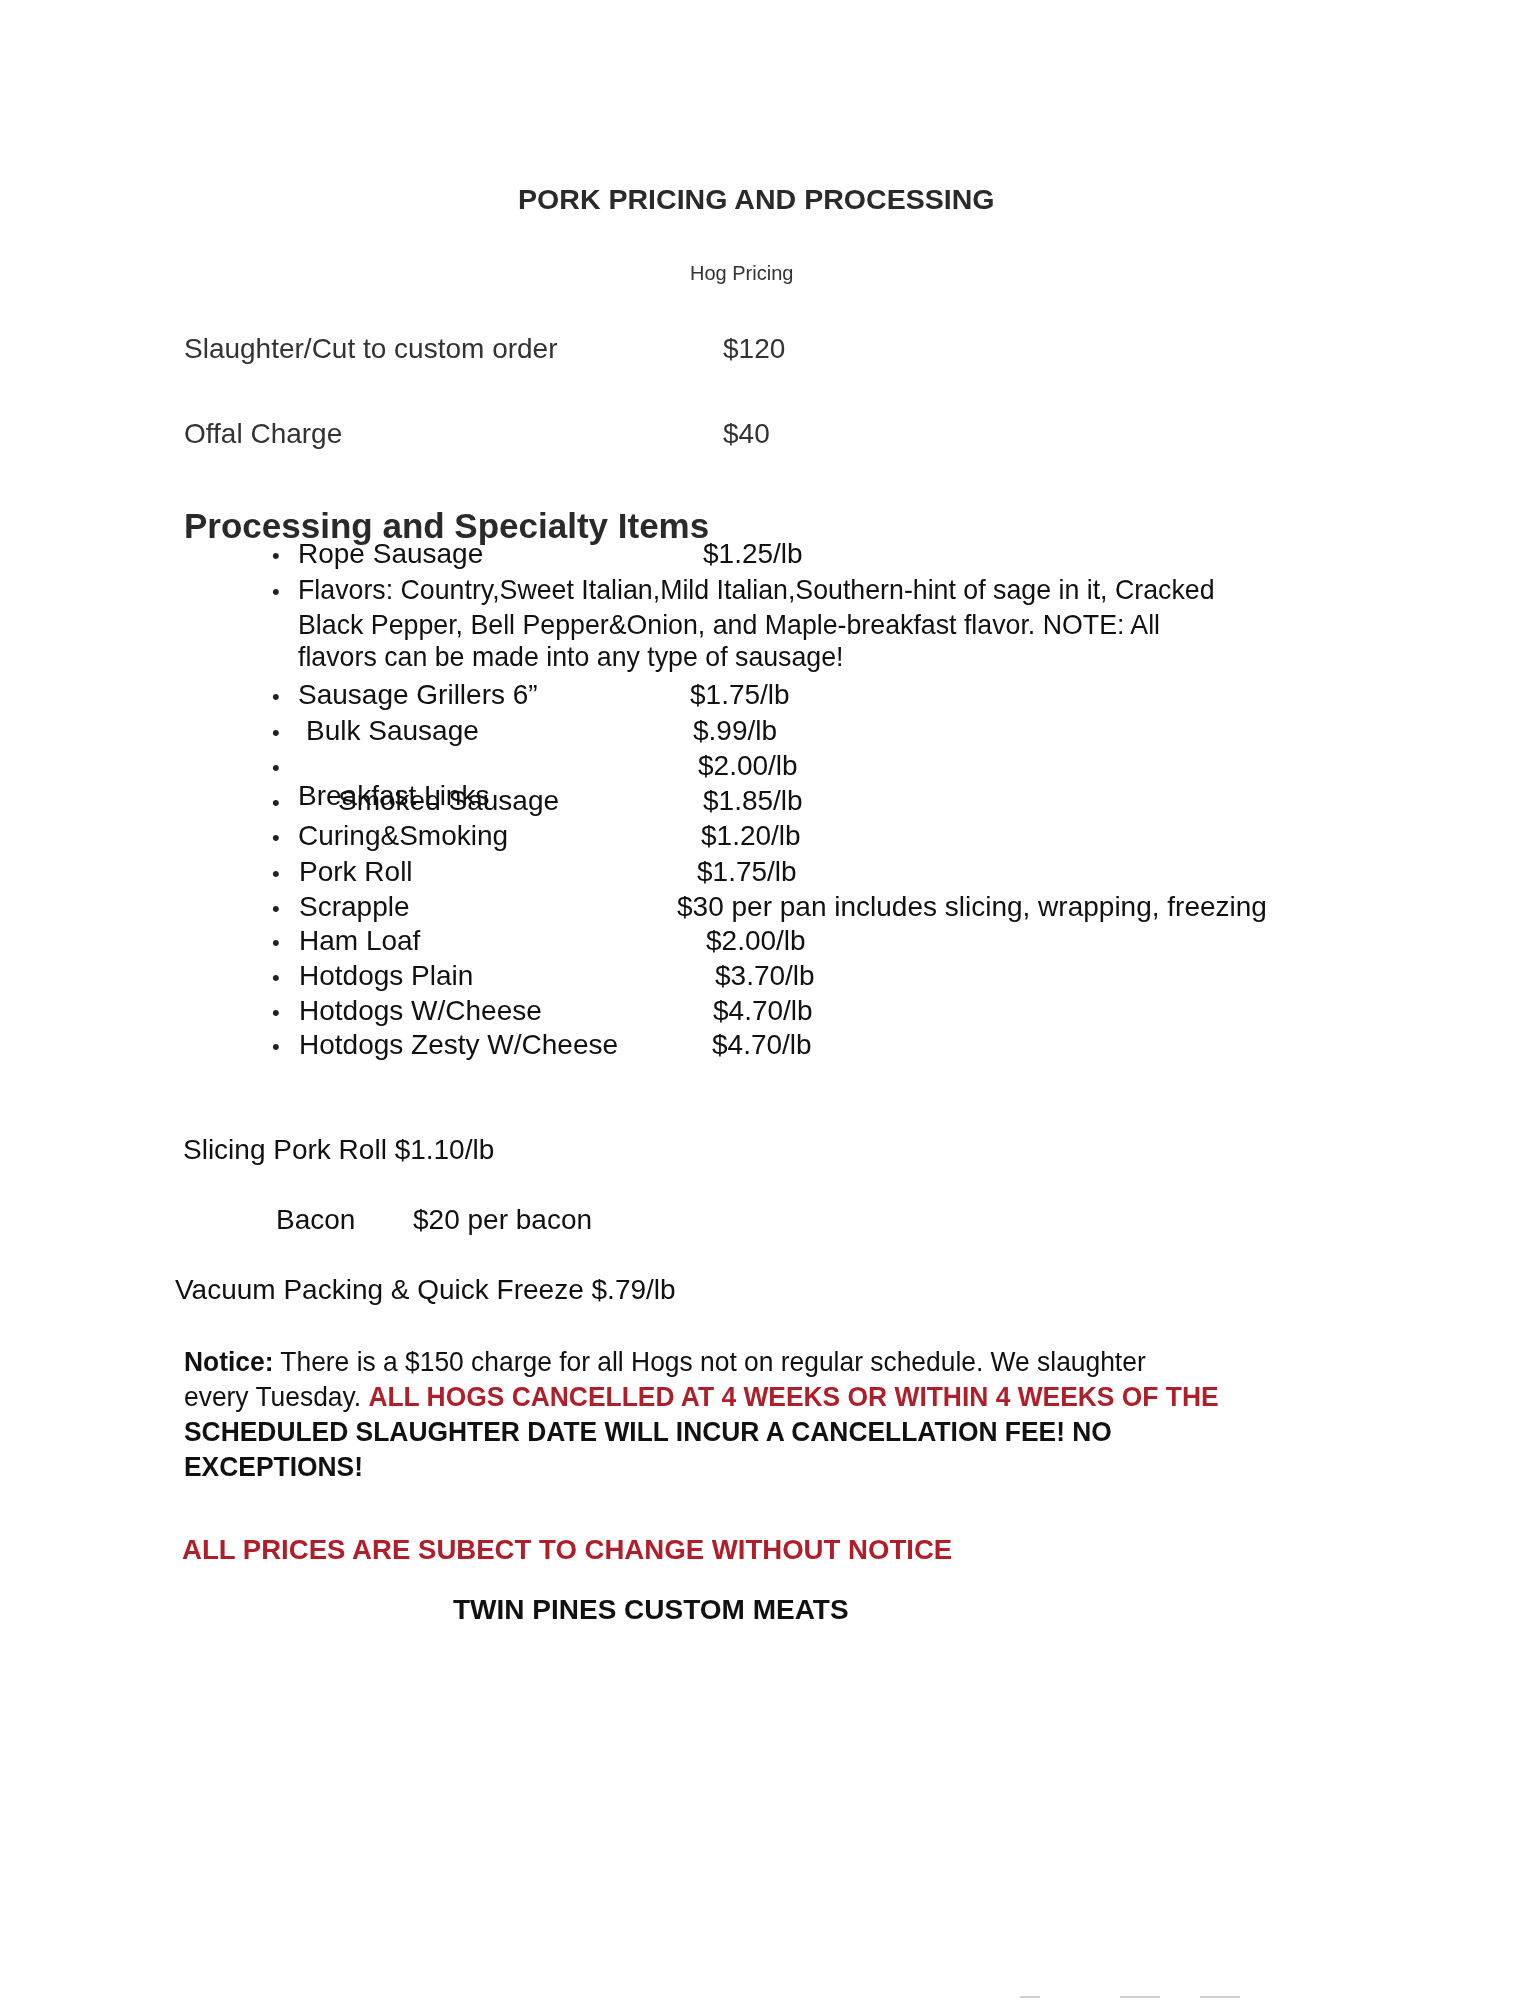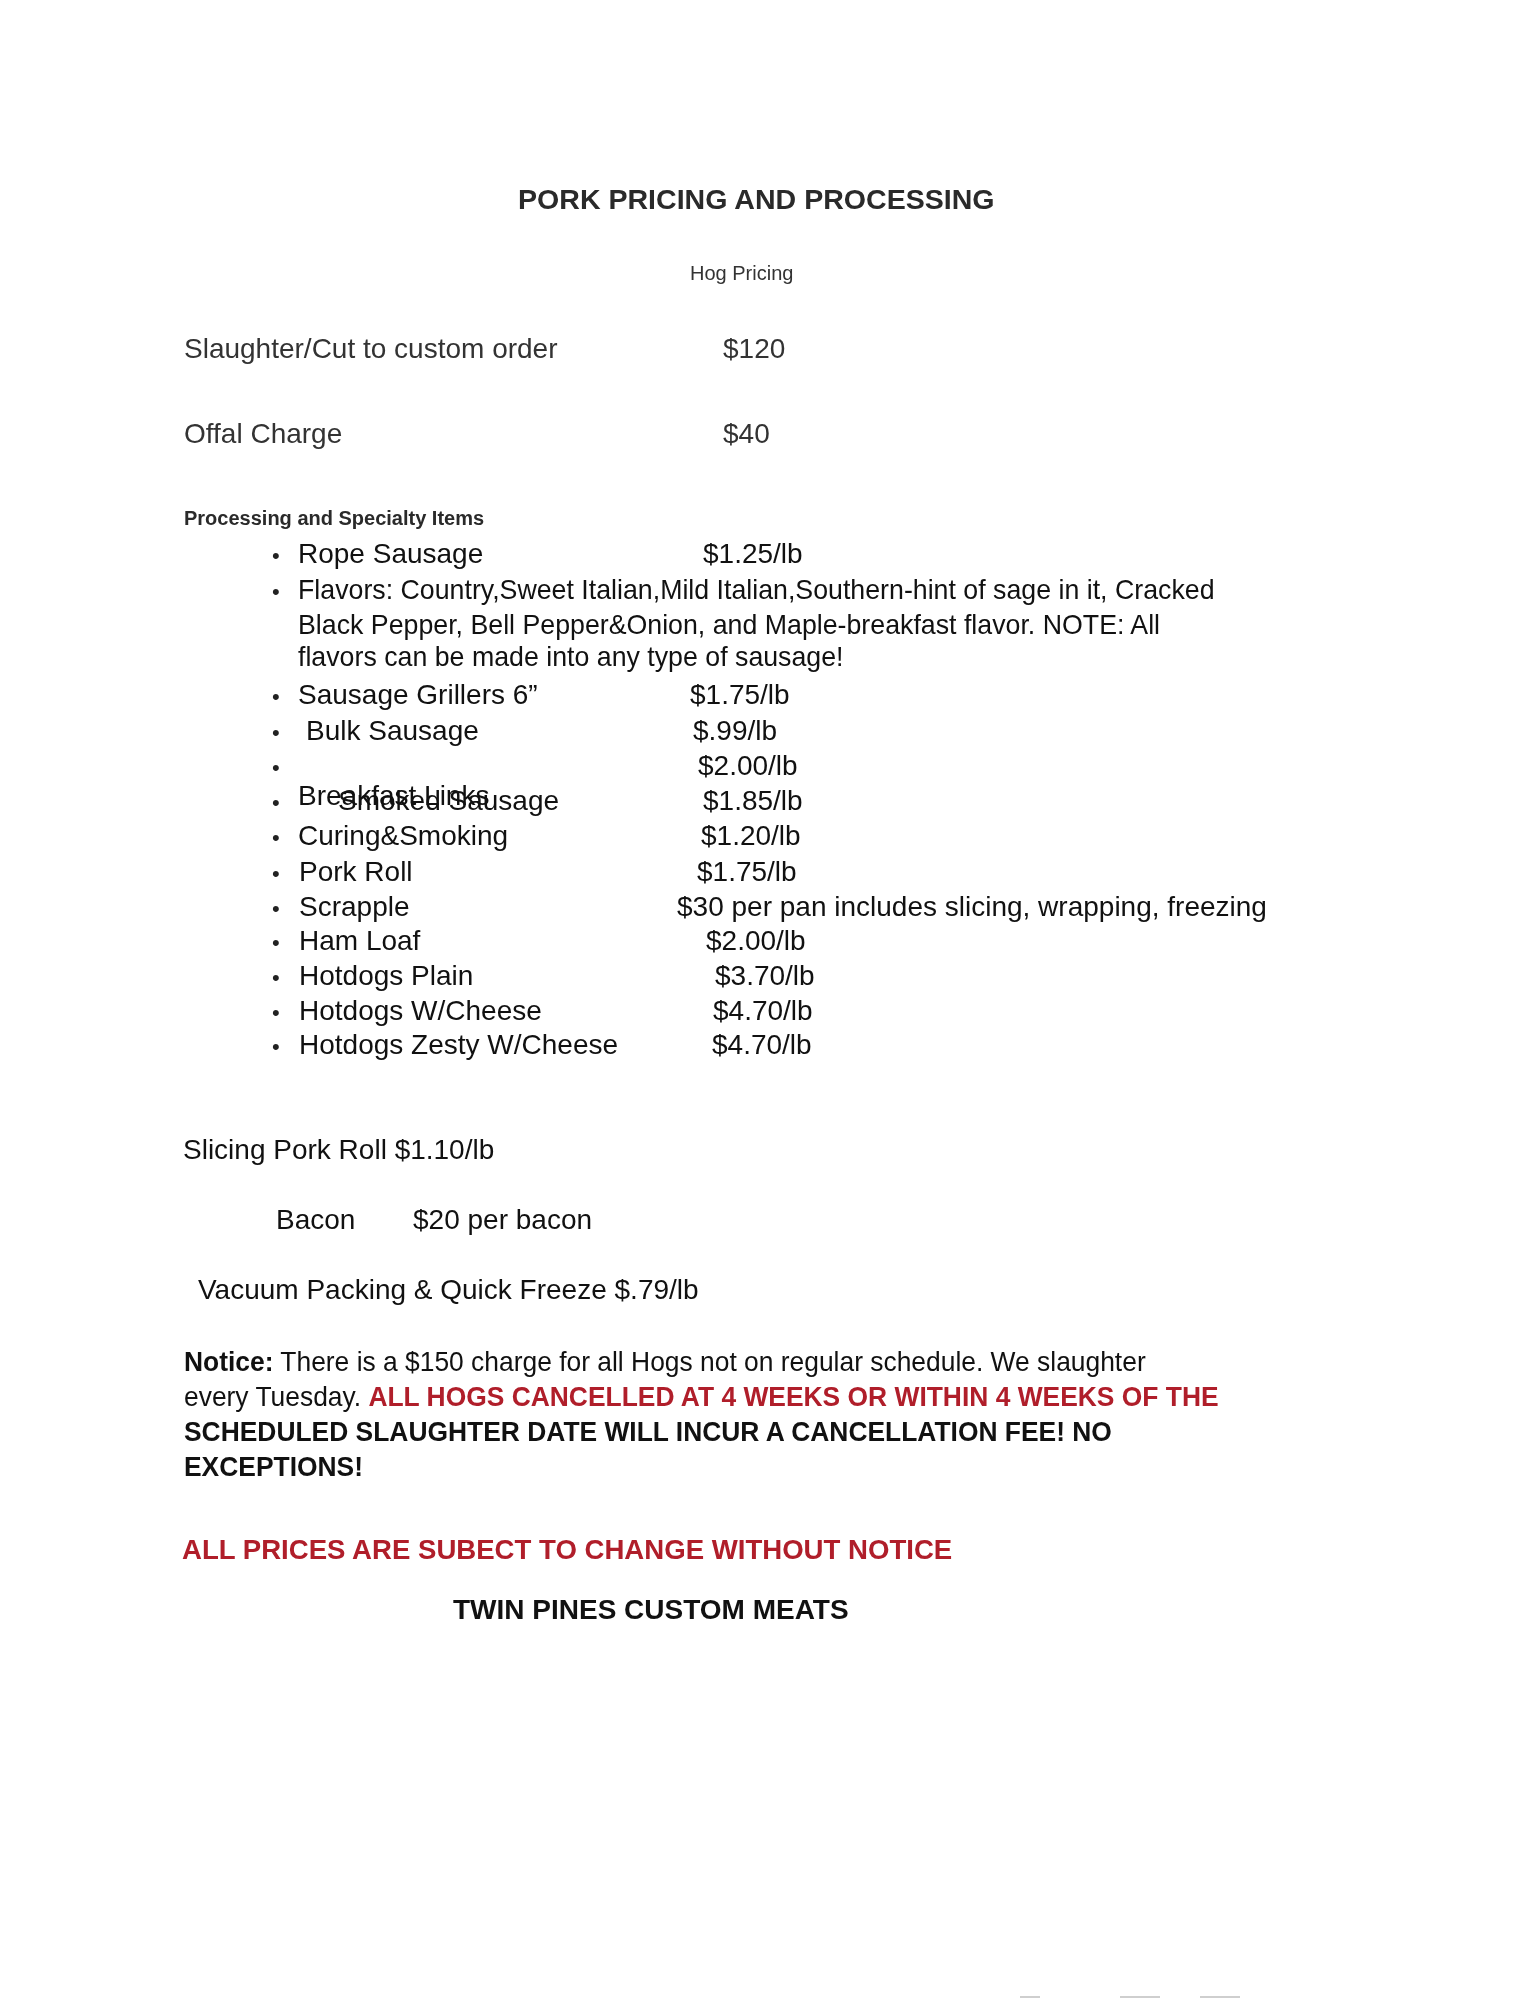--- a/index.html
+++ b/index.html
@@ -2,21 +2,21 @@
 <html><head>
 <meta charset="utf-8">
 <style>
   html, body { margin:0; padding:0; background:#ffffff; }
   body { width:1530px; height:2000px; position:relative; overflow:hidden;
          font-family:"Liberation Sans", sans-serif; color:#1a1a1a; }
   .t { position:absolute; white-space:nowrap; line-height:1; }
   .title { font-weight:bold; font-size:28px; color:#2a2a2a; transform:scaleX(1.02); transform-origin:left; }
   .sub { font-size:20px; color:#333; }
   .row { font-size:28px; color:#333; }
-  .h2 { font-weight:bold; font-size:20px; color:#2a2a2a; }
+  .h2 { font-weight:bold; font-size:35px; color:#2a2a2a; }
   .li { font-size:28px; color:#111; }
   .bullet { position:absolute; font-size:22px; color:#222; }
   .red { color:#b01e2a; font-weight:bold; }
   .b { font-weight:bold; }
   .notice { font-size:27.5px; color:#111; }
   .footer { font-weight:bold; font-size:28px; color:#111; }
   .scan-artifact { position:absolute; height:2px; background:#cfcfcf; }
 </style>
 </head>
 <body>
@@ -83,21 +83,21 @@
   <div class="t li" style="left:713px; top:997px;">$4.70/lb</div>
 
   <div class="bullet" style="left:272px; top:1034px;">•</div>
   <div class="t li" style="left:299px; top:1031px;">Hotdogs Zesty W/Cheese</div>
   <div class="t li" style="left:712px; top:1031px;">$4.70/lb</div>
 </div>
 
 <div class="t li" style="left:183px; top:1136px;">Slicing Pork Roll $1.10/lb</div>
 <div class="t li" style="left:276px; top:1206px;">Bacon</div>
 <div class="t li" style="left:413px; top:1206px;">$20 per bacon</div>
-<div class="t li" style="left:198px; top:1276px;">Vacuum Packing &amp; Quick Freeze $.79/lb</div>
+<div class="t li" style="left:175px; top:1276px;">Vacuum Packing &amp; Quick Freeze $.79/lb</div>
 
 <div>
   <div class="t notice" style="left:184px; top:1348px; transform:scaleX(0.96); transform-origin:left;"><span class="b">Notice:</span><span> There is a $150 charge for all Hogs not on regular schedule. We slaughter</span></div>
   <div class="t notice" style="left:184px; top:1383px; transform:scaleX(0.96); transform-origin:left;"><span>every Tuesday. </span><span class="red">ALL HOGS CANCELLED AT 4 WEEKS OR WITHIN 4 WEEKS OF THE</span></div>
   <div class="t notice red" style="left:184px; top:1418px; transform:scaleX(0.96); transform-origin:left;">SCHEDULED SLAUGHTER DATE WILL INCUR A CANCELLATION FEE! NO</div>
   <div class="t notice red" style="left:184px; top:1453px; transform:scaleX(0.96); transform-origin:left;">EXCEPTIONS!</div>
 </div>
 
 <div class="t red" style="left:182px; top:1536px; font-size:28px; transform:scaleX(0.985); transform-origin:left;">ALL PRICES ARE SUBECT TO CHANGE WITHOUT NOTICE</div>
 <div class="t footer" style="left:453px; top:1596px;">TWIN PINES CUSTOM MEATS</div>

